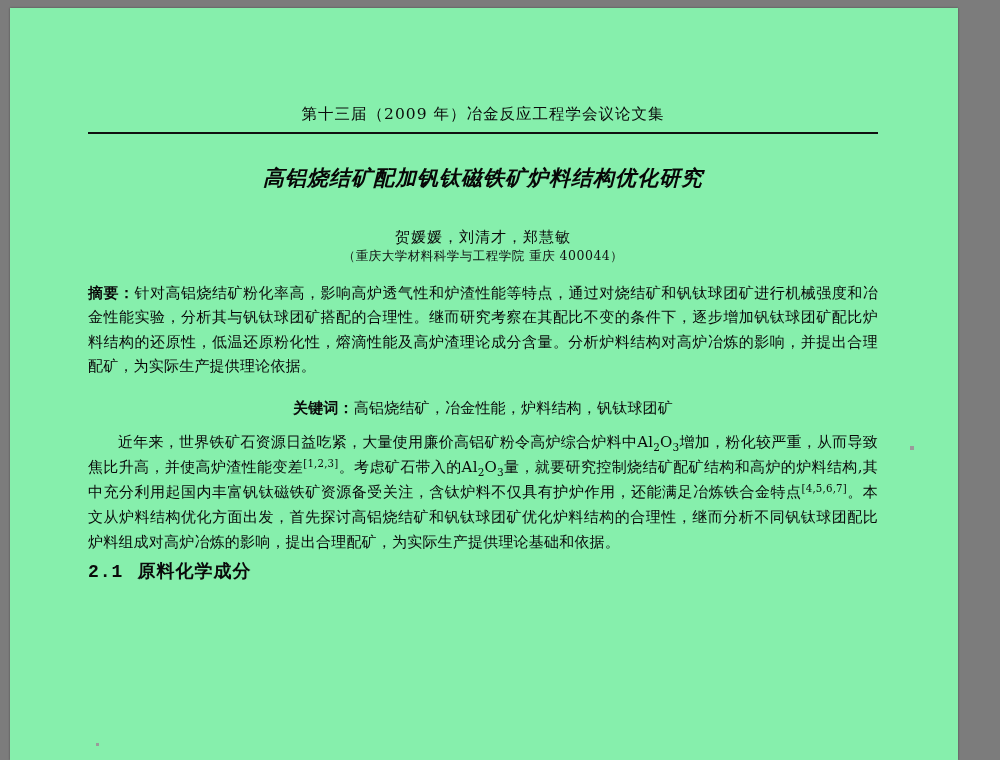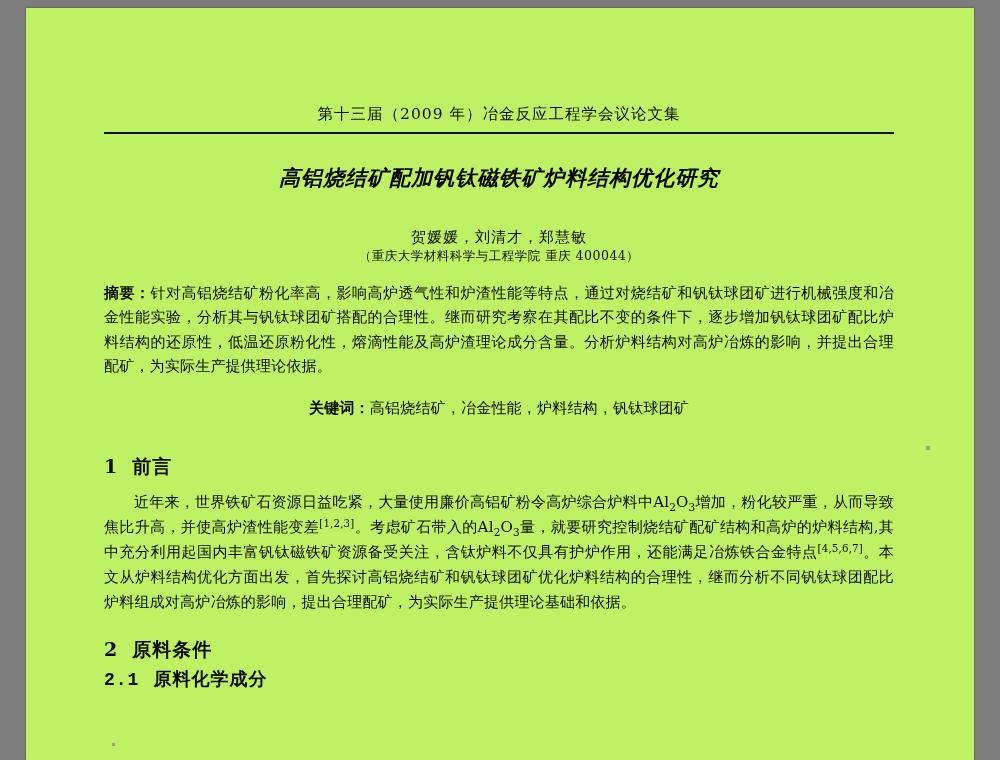--- a/index.html
+++ b/index.html
@@ -8,25 +8,25 @@
     background: #7c7c7c;
   }
   body {
     width: 1000px;
     height: 760px;
     overflow: hidden;
     font-family: "DejaVu Sans", sans-serif;
   }
   .page {
     position: absolute;
-    left: 26px;
+    left: 10px;
     top: 8px;
     width: 948px;
     height: 752px;
-    background: #bef264;
+    background: #86efac;
     box-shadow: 0 0 2px rgba(0,0,0,0.4);
     overflow: hidden;
   }
   .inner {
     position: absolute;
     left: 78px;
     top: 0;
     width: 790px;
     height: 752px;
   }
@@ -151,30 +151,24 @@
     <div class="affil">（重庆大学材料科学与工程学院  重庆 400044）</div>
 
     <div class="abstract">
       <span class="lbl">摘要：</span><span>针对高铝烧结矿粉化率高，影响高炉透气性和炉渣性能等特点，通过对烧结矿和钒钛球团矿进行机械强度和冶金性能实验，分析其与钒钛球团矿搭配的合理性。继而研究考察在其配比不变的条件下，逐步增加钒钛球团矿配比炉料结构的还原性，低温还原粉化性，熔滴性能及高炉渣理论成分含量。分析炉料结构对高炉冶炼的影响，并提出合理配矿，为实际生产提供理论依据。</span>
     </div>
 
     <div class="keywords">
       <span class="lbl">关键词：</span><span>高铝烧结矿，冶金性能，炉料结构，钒钛球团矿</span>
     </div>
 
-    <div class="h1">
-      <span class="num">1</span><span>前言</span>
-    </div>
 
     <div class="para">
       <span>近年来，世界铁矿石资源日益吃紧，大量使用廉价高铝矿粉令高炉综合炉料中Al</span><sub>2</sub><span>O</span><sub>3</sub><span>增加，粉化较严重，从而导致焦比升高，并使高炉渣性能变差</span><sup>[1,2,3]</sup><span>。考虑矿石带入的Al</span><sub>2</sub><span>O</span><sub>3</sub><span>量，就要研究控制烧结矿配矿结构和高炉的炉料结构,其中充分利用起国内丰富钒钛磁铁矿资源备受关注，含钛炉料不仅具有护炉作用，还能满足冶炼铁合金特点</span><sup>[4,5,6,7]</sup><span>。本文从炉料结构优化方面出发，首先探讨高铝烧结矿和钒钛球团矿优化炉料结构的合理性，继而分析不同钒钛球团配比炉料组成对高炉冶炼的影响，提出合理配矿，为实际生产提供理论基础和依据。</span>
     </div>
 
-    <div class="h1 sec2">
-      <span class="num">2</span><span>原料条件</span>
-    </div>
 
     <div class="h2">
       <span class="num">2.1</span><span>原料化学成分</span>
     </div>
 
   </div>
 </div>
 
 </body></html>

